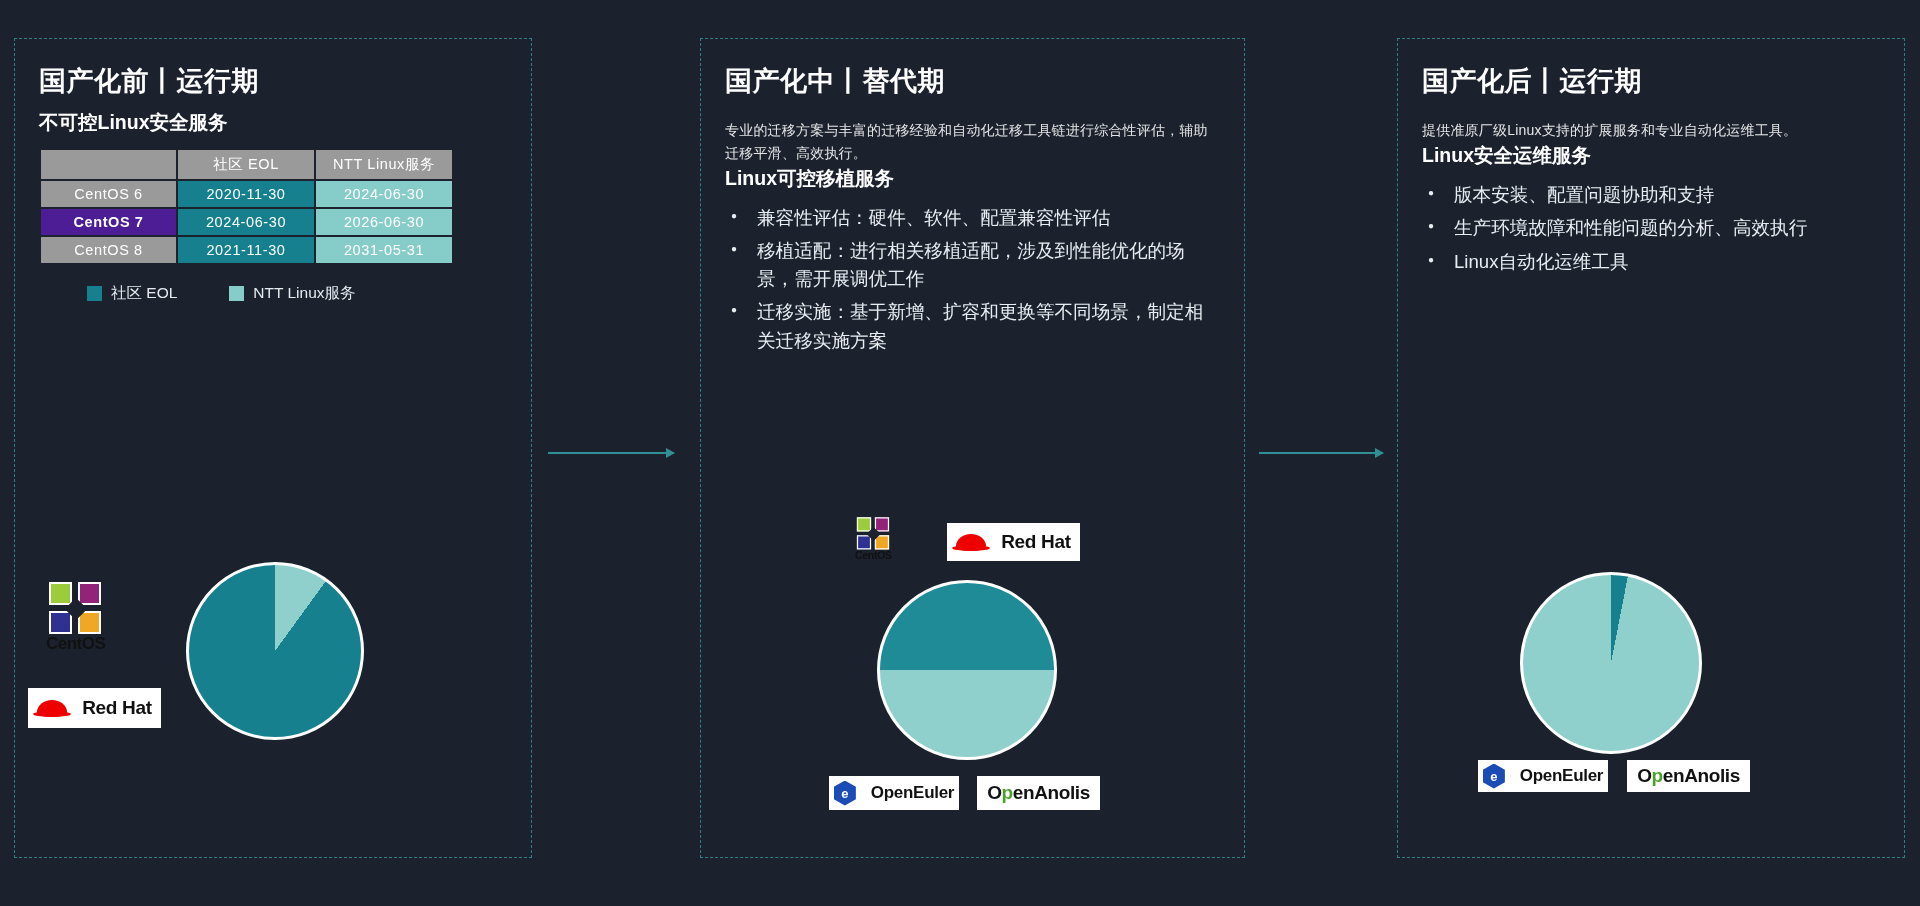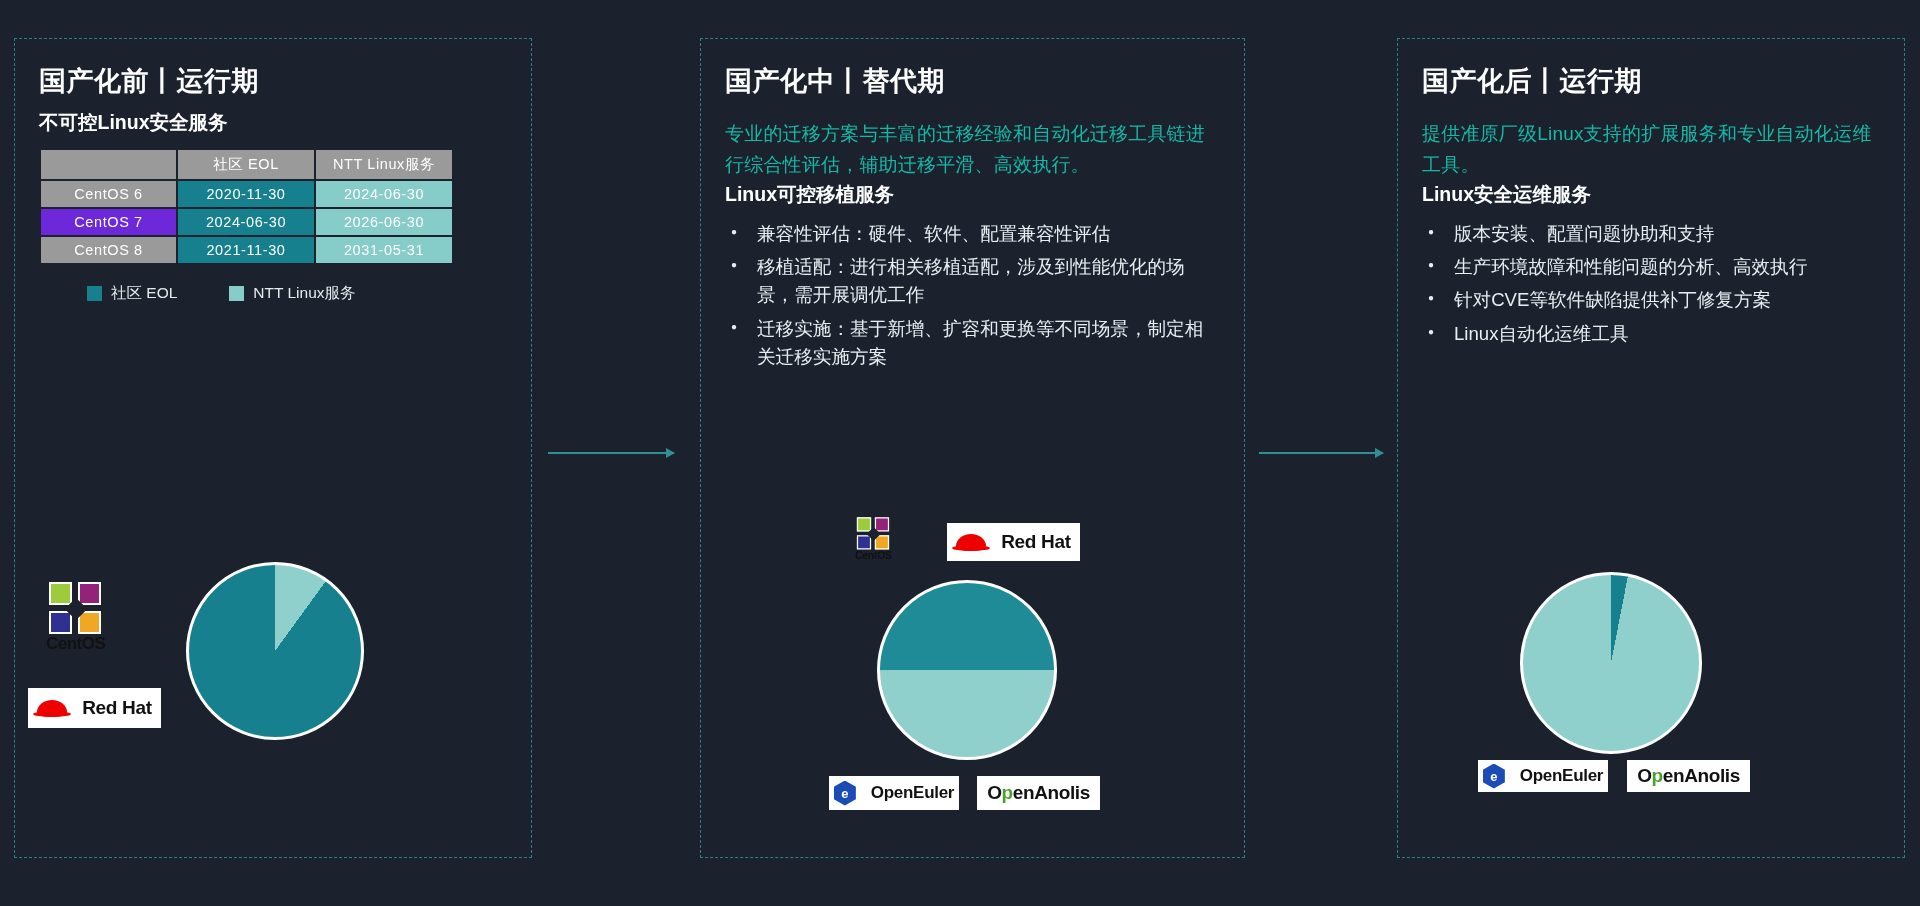--- a/index.html
+++ b/index.html
@@ -24,21 +24,21 @@
 
   .p-title {
     font-size: 27px; font-weight: bold; color: #ffffff;
     letter-spacing: .5px; line-height: 1.2; margin-bottom: 12px;
   }
   .p-subtitle {
     font-size: 19.5px; font-weight: bold; color: #ffffff;
     line-height: 1.35; margin-bottom: 14px;
   }
   .p-body {
-    font-size: 19px; color: #14b8a6; line-height: 1.62;
+    font-size: 14px; color: #e5e5e5; line-height: 1.62;
     letter-spacing: .2px;
   }
   .p-section {
     font-size: 19.5px; font-weight: bold; color: #ffffff;
     margin-bottom: 12px;
   }
   .bullets { list-style: none; }
   .bullets li {
     position: relative; padding-left: 32px; margin-bottom: 5px;
     font-size: 18.6px; color: #e9edf2; line-height: 1.52;
@@ -50,21 +50,21 @@
 
   
   .eol-table { border-collapse: separate; border-spacing: 2px; margin-top: 8px; }
   .eol-table td, .eol-table th {
     font-size: 14.5px; font-weight: normal; color: #ffffff;
     text-align: center; padding: 5px 4px; letter-spacing: .6px;
   }
   .eol-table .corner { background: #9a9a9a; width: 135px; height: 24px; }
   .eol-table .hcell  { background: #9a9a9a; width: 136px; }
   .eol-table .rowhdr { background: #9a9a9a; }
-  .eol-table .rowhdr.alt { background: #6d28d9; }
+  .eol-table .rowhdr.alt { background: #4c1d95; font-weight: bold; }
   .eol-table .c-eol  { background: #16808e; }
   .eol-table .c-ntt  { background: #86cdc9; }
 
   .legend { display: flex; gap: 52px; margin-top: 18px; padding-left: 48px; }
   .legend-item { display: flex; align-items: center; gap: 9px; }
   .legend-swatch { width: 15px; height: 15px; display: inline-block; }
   .legend-label { font-size: 15.5px; color: #e7ebf0; }
 
   
   .pie { border-radius: 50%; border: 3px solid #ffffff; }
@@ -228,21 +228,20 @@
 
   <div class="arrow" style="left:1259px; top:452px; width:124px;"></div>
 
   <div class="panel" id="panel-3">
     <div class="p-title">国产化后丨运行期</div>
     <div class="p-body" style="margin-top:22px;">提供准原厂级Linux支持的扩展服务和专业自动化运维工具。</div>
     <div class="p-section">Linux安全运维服务</div>
     <ul class="bullets">
       <li>版本安装、配置问题协助和支持</li>
       <li>生产环境故障和性能问题的分析、高效执行</li>
-      <li>针对CVE等软件缺陷提供补丁修复方案</li>
       <li>Linux自动化运维工具</li>
     </ul>
   </div>
 
   <div class="pie" style="position:absolute; left:1520px; top:572px; width:182px; height:182px;
               background: conic-gradient(#16808e 0deg 11deg, #8fd0cc 11deg 360deg);"></div>
 
   <div class="logo-box" style="left:1478px; top:760px; width:130px; height:32px;">
     <span class="oe-mark">e</span>
     <span class="oe-text">OpenEuler</span>

